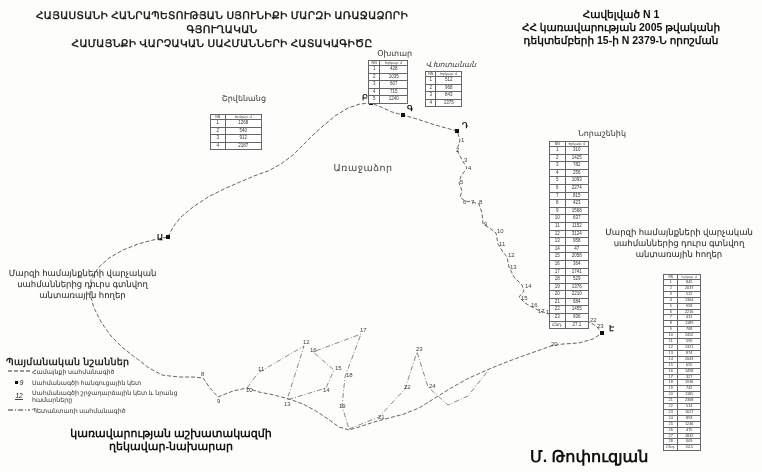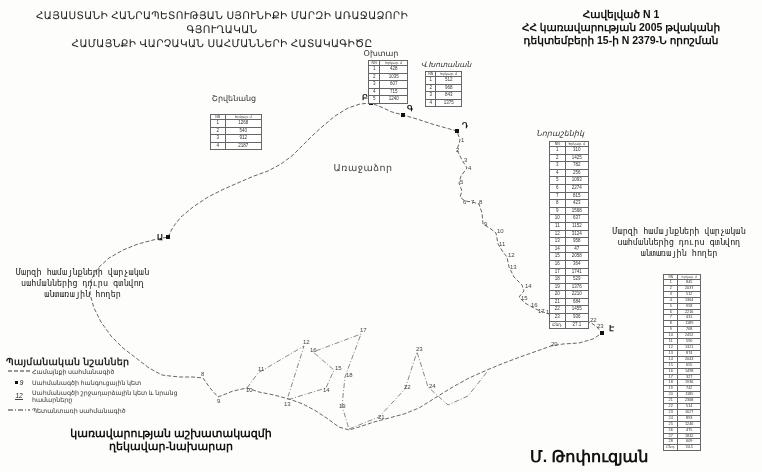--- a/index.html
+++ b/index.html
@@ -1,26 +1,26 @@
 <!DOCTYPE html>
 <html><head>
 <meta charset="utf-8">
 <style>
   html,body{margin:0;padding:0;background:#e8e8e4;}
   #page{position:relative;width:762px;height:472px;background:#fdfdfb;overflow:hidden;
         font-family:"Liberation Sans",sans-serif;color:#1c1c1c;}
   .abs{position:absolute;}
-  .title{left:8px;top:8px;width:428px;text-align:center;font-size:10.5px;font-weight:normal;
+  .title{left:8px;top:8px;width:428px;text-align:center;font-size:10.5px;font-weight:bold;
          line-height:14px;letter-spacing:.3px;color:#222;}
   .appendix{left:486px;top:8px;width:270px;text-align:center;font-size:10.5px;font-weight:bold;
             line-height:13px;color:#111;}
-  .place-label{font-size:8px;color:#333;font-family:"Liberation Serif",serif;text-align:center;}
+  .place-label{font-size:8px;color:#333;font-family:"Liberation Serif",serif;text-align:right;}
   .region-label{left:328px;top:162px;width:70px;font-size:9.5px;color:#444;
                 font-family:"Liberation Serif",serif;text-align:center;letter-spacing:.5px;}
-  .side-note{font-family:Liberation Mono, monospace;font-size:8.5px;line-height:11px;
+  .side-note{font-family:Liberation Sans, sans-serif;font-size:8.5px;line-height:11px;
              text-align:center;color:#222;}
   .mini-table{border-collapse:collapse;background:#fff;}
   .mini-table th,.mini-table td{border:0.5px solid #666;padding:0 1px;text-align:center;
        color:#333;font-weight:normal;}
   .t-small th{font-size:3.5px;line-height:4px;}
   .t-small td{font-size:4.5px;line-height:6.5px;}
   .t-tall th{font-size:3.5px;line-height:4px;}
   .t-tall td{font-size:4.5px;line-height:6.6px;}
   .t-forest th{font-size:3.2px;line-height:4px;}
   .t-forest td{font-size:3.8px;line-height:4.9px;}
@@ -128,21 +128,21 @@
 
   <div class="abs appendix">
     <div>Հավելված N 1</div>
     <div>ՀՀ կառավարության 2005 թվականի</div>
     <div>դեկտեմբերի 15-ի N 2379-Ն որոշման</div>
   </div>
 
   <div class="abs place-label" style="left:350px;top:49px;width:62px;">Օխտար</div>
   <div class="abs place-label" style="left:416px;top:60px;width:60px;font-size:7.5px;font-style:italic;">Վ.Խոտանան</div>
   <div class="abs place-label" style="left:202px;top:94px;width:64px;">Շրվենանց</div>
-  <div class="abs place-label" style="left:531px;top:129px;width:58px;font-style:italic;">Նորաշենիկ</div>
+  <div class="abs place-label" style="left:568px;top:129px;width:58px;">Նորաշենիկ</div>
   <div class="abs region-label">Առաջաձոր</div>
 
   <table class="abs mini-table t-small" style="left:368px;top:60px;width:40px;">
       <tbody>
         <tr>
           <th>NN</th>
           <th>Երկար. մ</th>
         </tr>
         <tr>
           <td>1</td>

